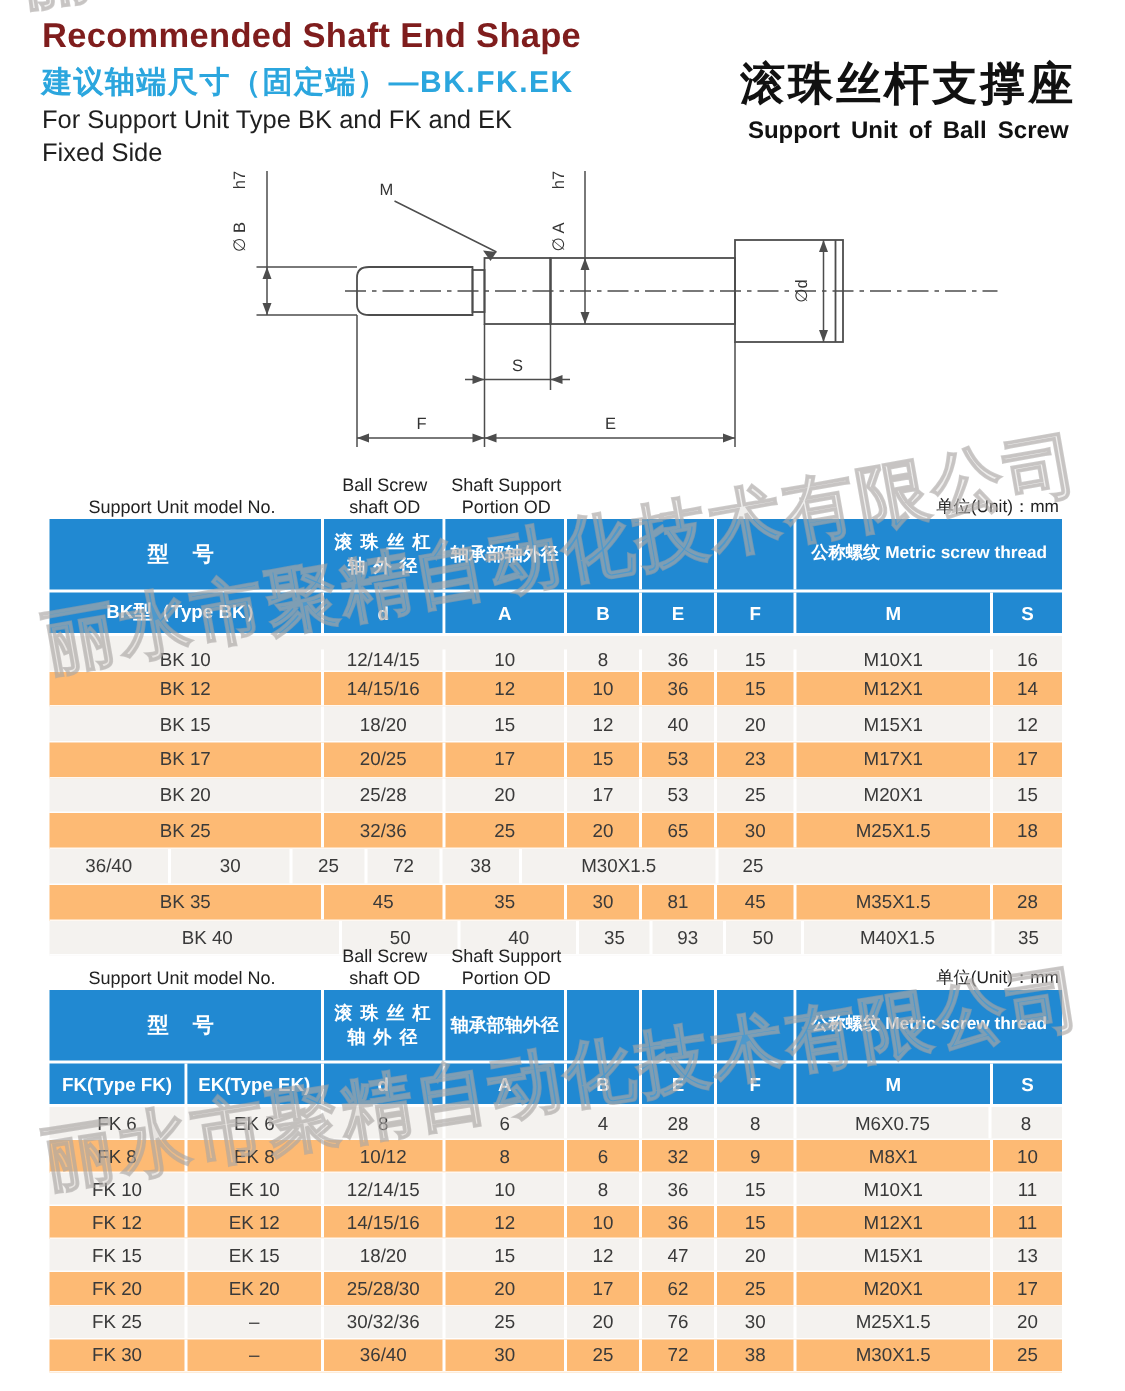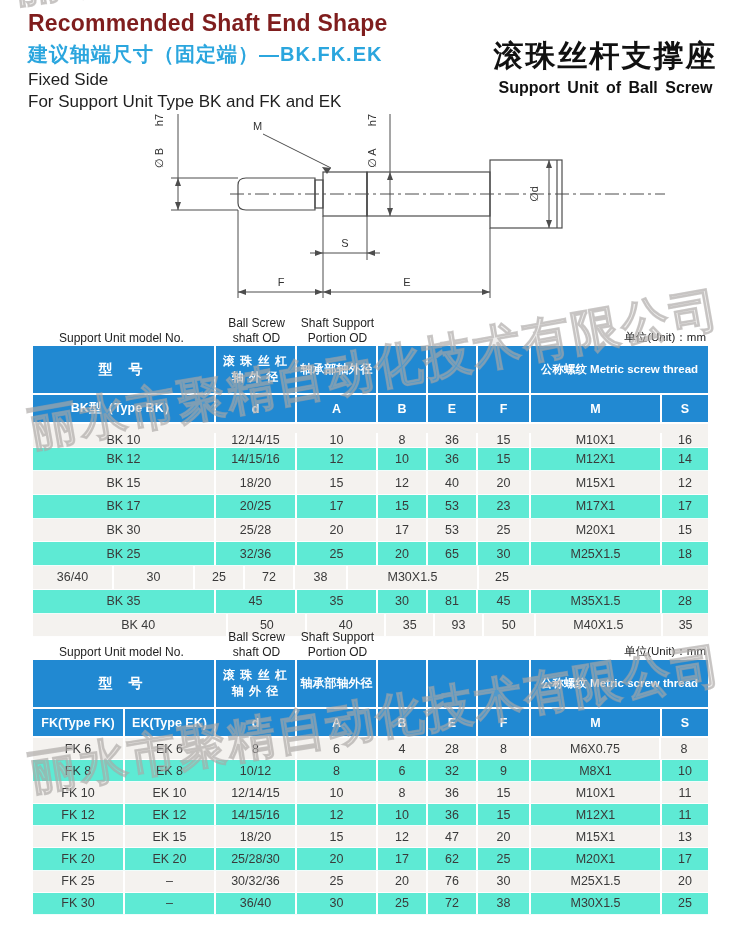--- a/index.html
+++ b/index.html
@@ -49,39 +49,39 @@
   .gcell.thread{font-size:11.5px;letter-spacing:0;}
 
   .chrow{display:flex;height:27px;margin-top:2px;}
   .chcell{box-sizing:border-box;background:#2189d2;border-right:2px solid #fff;color:#fff;
           display:flex;align-items:center;justify-content:center;font-size:12.5px;font-weight:600;}
   .chcell.last{border-right:none;}
 
   .rows{margin-top:2px;}
   .drow{display:flex;box-sizing:border-box;border-bottom:1px solid rgba(255,255,255,.9);}
   .drow.light{background:#f4f2ef;}
-  .drow.gray{background:#5eead4;}
+  .drow.gray{background:#fdba74;}
   .dcell{box-sizing:border-box;border-right:2px solid #fff;display:flex;align-items:center;
          justify-content:center;font-size:12.5px;color:#3a3a3a;}
   .dcell.last{border-right:none;}
 </style>
 </head>
 <body>
 
 <div class="page">
 
   <div class="wm wm0">丽水市聚精自动化技术有限公司</div>
   <div class="wm wm1">丽水市聚精自动化技术有限公司</div>
   <div class="wm wm2">丽水市聚精自动化技术有限公司</div>
 
   <div class="hdr">
     <div class="title-en">Recommended Shaft End Shape</div>
     <div class="title-zh">建议轴端尺寸（固定端）—BK.FK.EK</div>
+    <div class="sub">For Support Unit Type BK and FK and EK</div>
     <div class="sub">Fixed Side</div>
-    <div class="sub">For Support Unit Type BK and FK and EK</div>
   </div>
   <div class="right-title">
     <div class="rt-zh">滚珠丝杆支撑座</div>
     <div class="rt-en">Support Unit of Ball Screw</div>
   </div>
 
   <svg class="diagram" width="600" height="215" viewBox="0 0 600 215">
 
     <line class="dline" x1="125" y1="94" x2="560" y2="94" stroke-dasharray="14,4,3,4"></line>
 
@@ -204,21 +204,21 @@
           <div class="dcell" style="width: 183px;">BK 17</div>
           <div class="dcell" style="width: 81px;">20/25</div>
           <div class="dcell" style="width: 81px;">17</div>
           <div class="dcell" style="width: 50px;">15</div>
           <div class="dcell" style="width: 50px;">53</div>
           <div class="dcell" style="width: 53px;">23</div>
           <div class="dcell" style="width: 131px;">M17X1</div>
           <div class="dcell last" style="width: 46px;">17</div>
         </div>
         <div class="drow light" style="height: 23.7px;">
-          <div class="dcell" style="width: 183px;">BK 30</div>
+          <div class="dcell" style="width: 183px;">BK 20</div>
           <div class="dcell" style="width: 81px;">25/28</div>
           <div class="dcell" style="width: 81px;">20</div>
           <div class="dcell" style="width: 50px;">17</div>
           <div class="dcell" style="width: 50px;">53</div>
           <div class="dcell" style="width: 53px;">25</div>
           <div class="dcell" style="width: 131px;">M20X1</div>
           <div class="dcell last" style="width: 46px;">15</div>
         </div>
         <div class="drow gray" style="height: 23.7px;">
           <div class="dcell" style="width: 183px;">BK 25</div>

